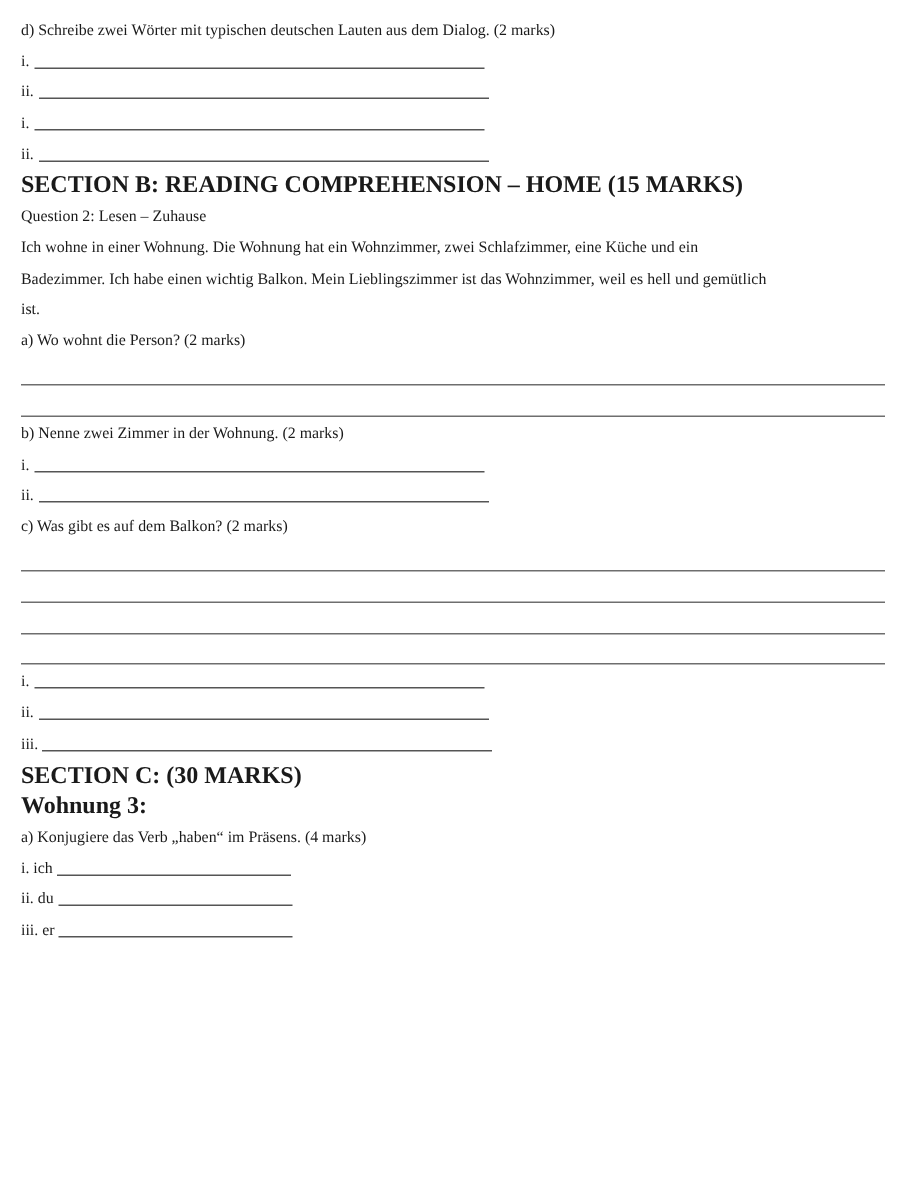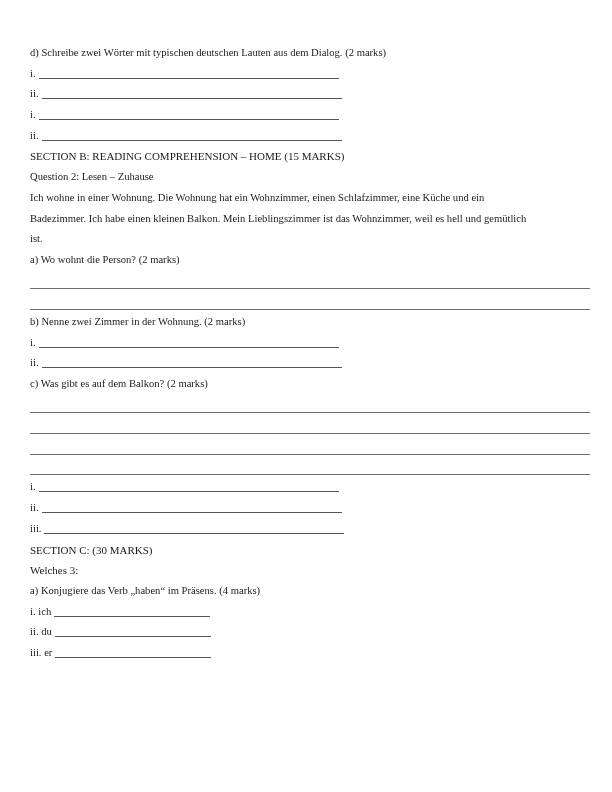--- a/index.html
+++ b/index.html
@@ -1,23 +1,23 @@
 <!DOCTYPE html>
 <html><head>
   <meta charset="utf-8">
   <style>
     html, body { margin: 0; padding: 0; background: #ffffff; }
     body {
       width: 612px; height: 792px; overflow: hidden; position: relative;
       font-family: "Liberation Serif", "DejaVu Serif", serif;
       font-size: 10.6px; color: #1a1a1a;
     }
-    .page { position: absolute; left: 30px; top: 11px; right: 22px; margin-top: 32px; }
+    .page { position: absolute; left: 14px; top: 11px; right: 22px; }
     .row { height: 20.7px; line-height: 20.7px; white-space: nowrap; position: relative; }
-    .bold { font-weight: normal; font-size: 11px; }
+    .bold { font-weight: bold; font-size: 16px; }
     .blank {
       display: inline-block; vertical-align: baseline; border-bottom: 1px solid #555;
       height: 1px; margin-left: 3px; position: relative; top: 2px;
     }
     .fullline {
       height: 20.7px; position: relative;
     }
     .fullline::after {
       content: ""; position: absolute; left: 0; right: 0; bottom: 2px;
       border-bottom: 1px solid #6e6e6e;
@@ -38,22 +38,22 @@
 
   <div class="row">
     <span>i.</span><span class="blank" style="width:300px"></span>
   </div>
   <div class="row">
     <span>ii.</span><span class="blank" style="width:300px"></span>
   </div>
 
   <div class="row bold">SECTION B: READING COMPREHENSION – HOME (15 MARKS)</div>
   <div class="row">Question 2: Lesen – Zuhause</div>
-  <div class="row">Ich wohne in einer Wohnung. Die Wohnung hat ein Wohnzimmer, einen Schlafzimmer, eine Küche und ein</div>
-  <div class="row">Badezimmer. Ich habe einen kleinen Balkon. Mein Lieblingszimmer ist das Wohnzimmer, weil es hell und gemütlich</div>
+  <div class="row">Ich wohne in einer Wohnung. Die Wohnung hat ein Wohnzimmer, zwei Schlafzimmer, eine Küche und ein</div>
+  <div class="row">Badezimmer. Ich habe einen wichtig Balkon. Mein Lieblingszimmer ist das Wohnzimmer, weil es hell und gemütlich</div>
   <div class="row">ist.</div>
 
   <div class="row">a) Wo wohnt die Person? (2 marks)</div>
   <div class="fullline"></div>
   <div class="fullline"></div>
 
   <div class="row">b) Nenne zwei Zimmer in der Wohnung. (2 marks)</div>
   <div class="row">
     <span>i.</span><span class="blank" style="width:300px"></span>
   </div>
@@ -72,21 +72,21 @@
     <span>i.</span><span class="blank" style="width:300px"></span>
   </div>
   <div class="row">
     <span>ii.</span><span class="blank" style="width:300px"></span>
   </div>
   <div class="row">
     <span>iii.</span><span class="blank" style="width:300px"></span>
   </div>
 
   <div class="row bold">SECTION C: (30 MARKS)</div>
-  <div class="row bold">Welches 3:</div>
+  <div class="row bold">Wohnung 3:</div>
   <div class="row">a) Konjugiere das Verb „haben“ im Präsens. (4 marks)</div>
   <div class="row">
     <span>i. ich</span><span class="blank" style="width:156px"></span>
   </div>
   <div class="row">
     <span>ii. du</span><span class="blank" style="width:156px"></span>
   </div>
   <div class="row">
     <span>iii. er</span><span class="blank" style="width:156px"></span>
   </div>

